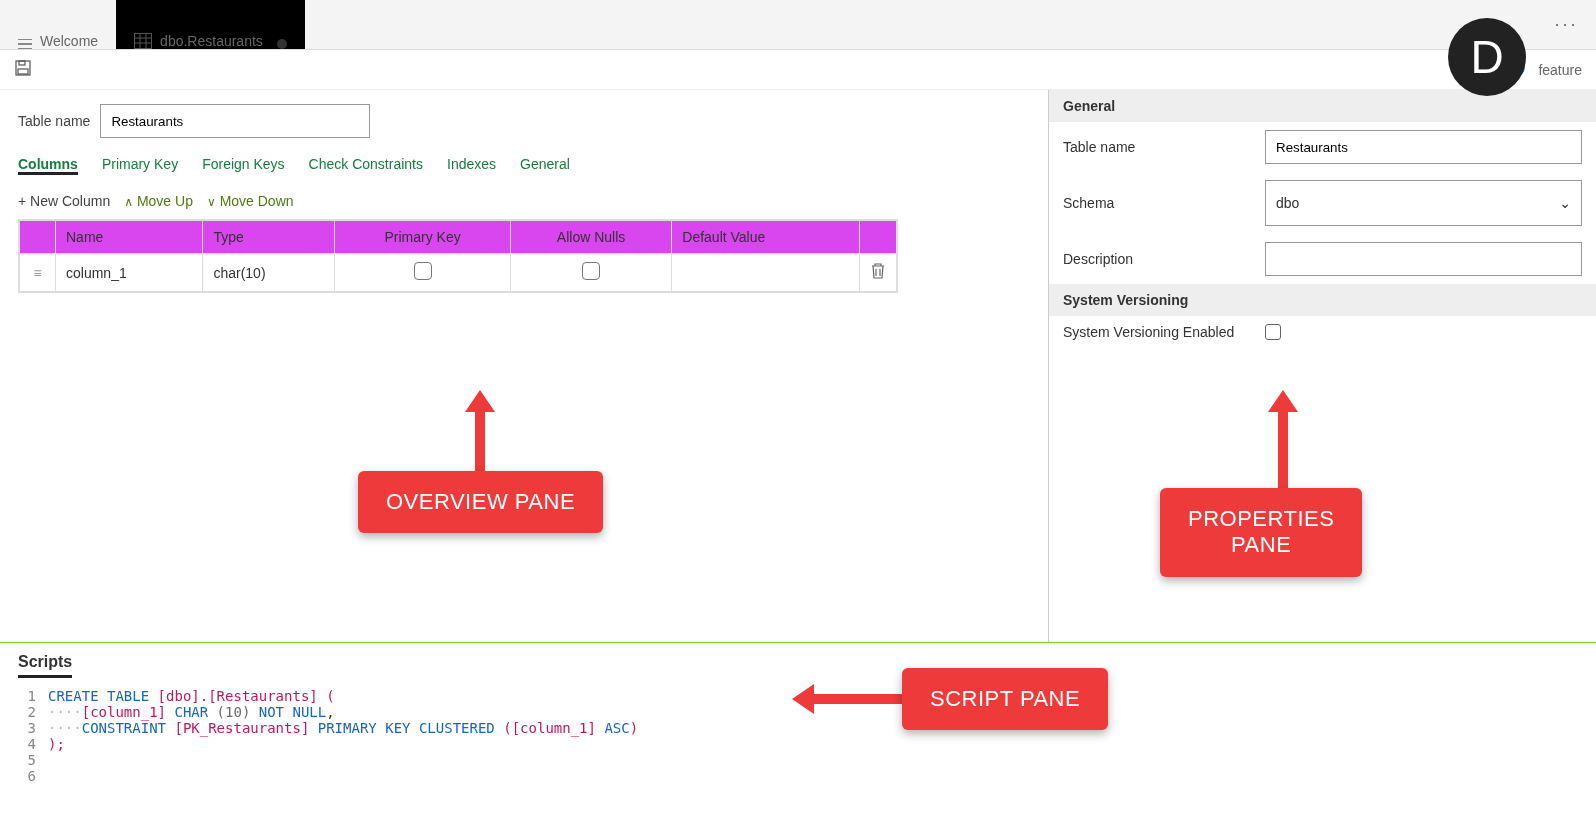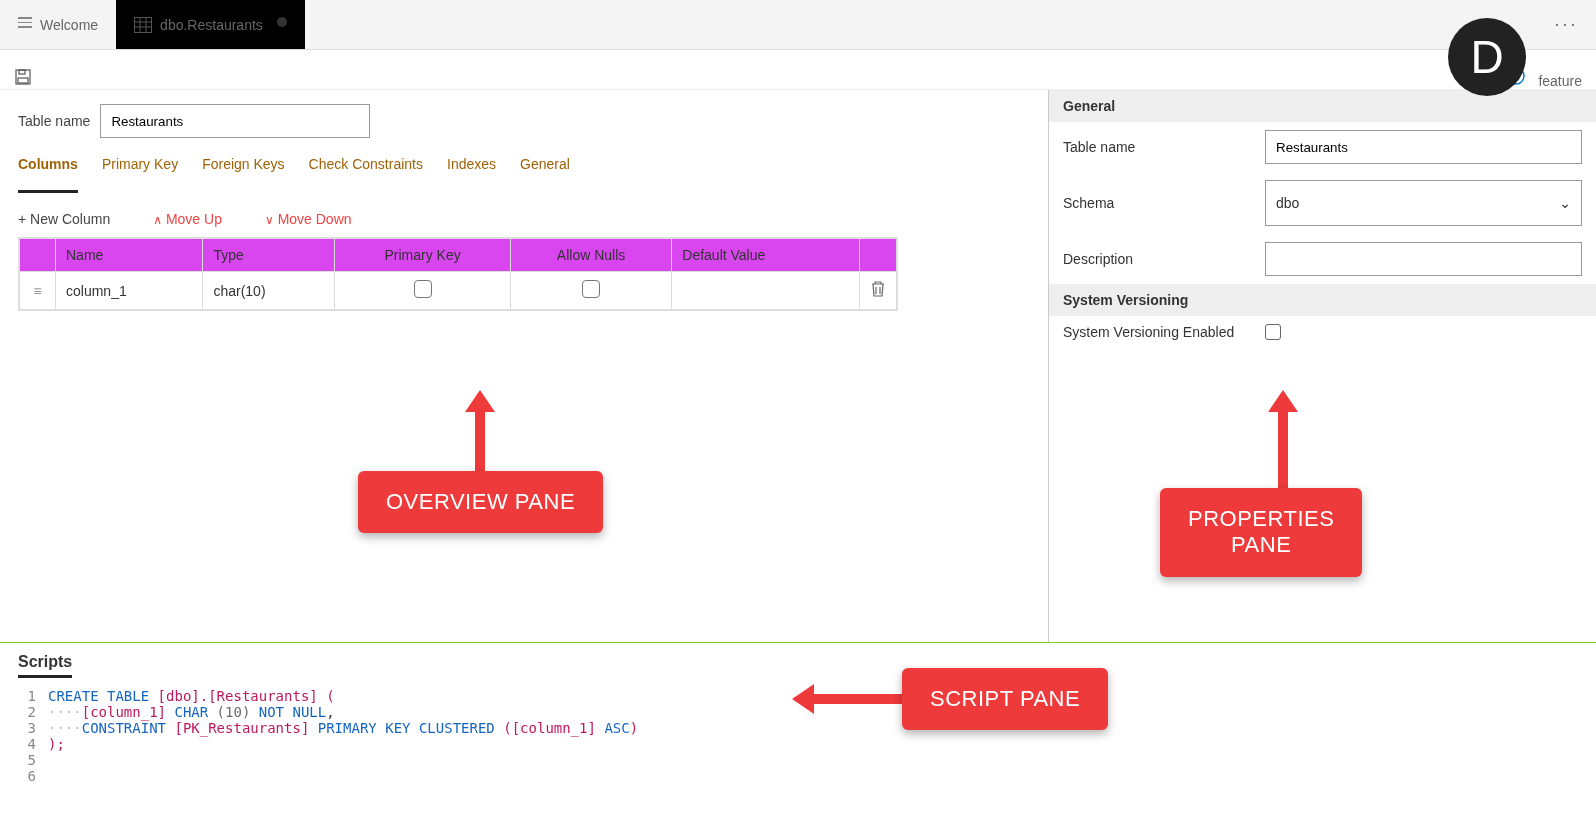--- a/index.html
+++ b/index.html
@@ -1,55 +1,55 @@
 <!DOCTYPE html>
 <html><head>
 <meta charset="utf-8">
 <style>
 * { box-sizing: border-box; margin: 0; padding: 0; }
 body { font-family: "Segoe UI", -apple-system, sans-serif; font-size: 14px; color: #333; background: #fff; width: 1596px; height: 834px; overflow: hidden; position: relative; }
 
 
 .tab-bar { display: flex; align-items: center; height: 50px; background: #f4f4f4; border-bottom: 1px solid #ddd; }
-.tab { display: flex; align-items: flex-start; gap: 8px; padding: 17px 18px; height: 100%; color: #666; }
+.tab { display: flex; align-items: flex-end; gap: 8px; padding: 0 18px; height: 100%; color: #666; }
 .tab.active { background: #000000; }
 .tab .unsaved-dot { width: 10px; height: 10px; border-radius: 50%; background: #333; margin-left: 6px; }
 .tab-bar .more { margin-left: auto; padding: 0 18px; color: #666; font-size: 18px; letter-spacing: 2px; }
 .hamburger-icon { display: inline-flex; flex-direction: column; gap: 3px; }
 .hamburger-icon span { width: 14px; height: 1.5px; background: #888; }
 .table-icon-svg { width: 18px; height: 16px; }
 
 
-.toolbar { display: flex; align-items: flex-end; height: 40px; padding: 0 14px; border-bottom: 1px solid #eee; gap: 12px; }
+.toolbar { display: flex; align-items: center; height: 40px; padding: 0 14px; border-bottom: 1px solid #eee; gap: 12px; }
 .toolbar .save-icon svg { width: 18px; height: 18px; }
 .toolbar .spacer { flex: 1; }
 .info-icon { color: #0078d4; }
 .feature-txt { color: #666; }
 
 
 .avatar { position: absolute; top: 18px; right: 70px; width: 78px; height: 78px; border-radius: 50%; background: #222; color: #fff; display: flex; align-items: center; justify-content: center; font-size: 46px; font-weight: 400; z-index: 50; }
 
 
 .main-split { display: flex; height: 552px; }
 .overview-pane { flex: 1; padding: 14px 18px 0 18px; min-width: 0; }
 .props-pane { width: 548px; border-left: 1px solid #ccc; }
 
 
 .tname-row { display: flex; align-items: center; gap: 10px; margin-bottom: 18px; }
 .tname-row label { color: #444; }
 .tname-row input { height: 34px; width: 270px; padding: 0 10px; border: 1px solid #999; }
 
 
 .dtabs { display: flex; gap: 24px; margin-bottom: 18px; }
-.dtab { color: #a16207; padding-bottom: 18px; cursor: pointer; }
+.dtab { color: #15803d; padding-bottom: 0; cursor: pointer; }
 .dtab.active { font-weight: 600; border-bottom: 3px solid #222; }
 
 
 .actions { display: flex; align-items: center; gap: 14px; margin-bottom: 10px; color: #444; }
-.actions .disabled { color: #ef4444; margin-left: 29px; }
+.actions .disabled { color: #4d7c0f; }
 .chev { font-size: 12px; }
 
 
 .grid { border: 1px solid #ddd; max-width: 880px; }
 .grid table { width: 100%; border-collapse: collapse; }
 .grid th, .grid td { border: 1px solid #ddd; padding: 8px 10px; text-align: left; font-weight: 400; background: #fff; }
 .grid thead th { background: #d946ef; color: #333; }
 .grid .handle-cell { width: 36px; text-align: center; color: #999; }
 .grid .center { text-align: center; }
 .chk { display: inline-block; width: 18px; height: 18px; border: 1.5px solid #777; border-radius: 4px; }

